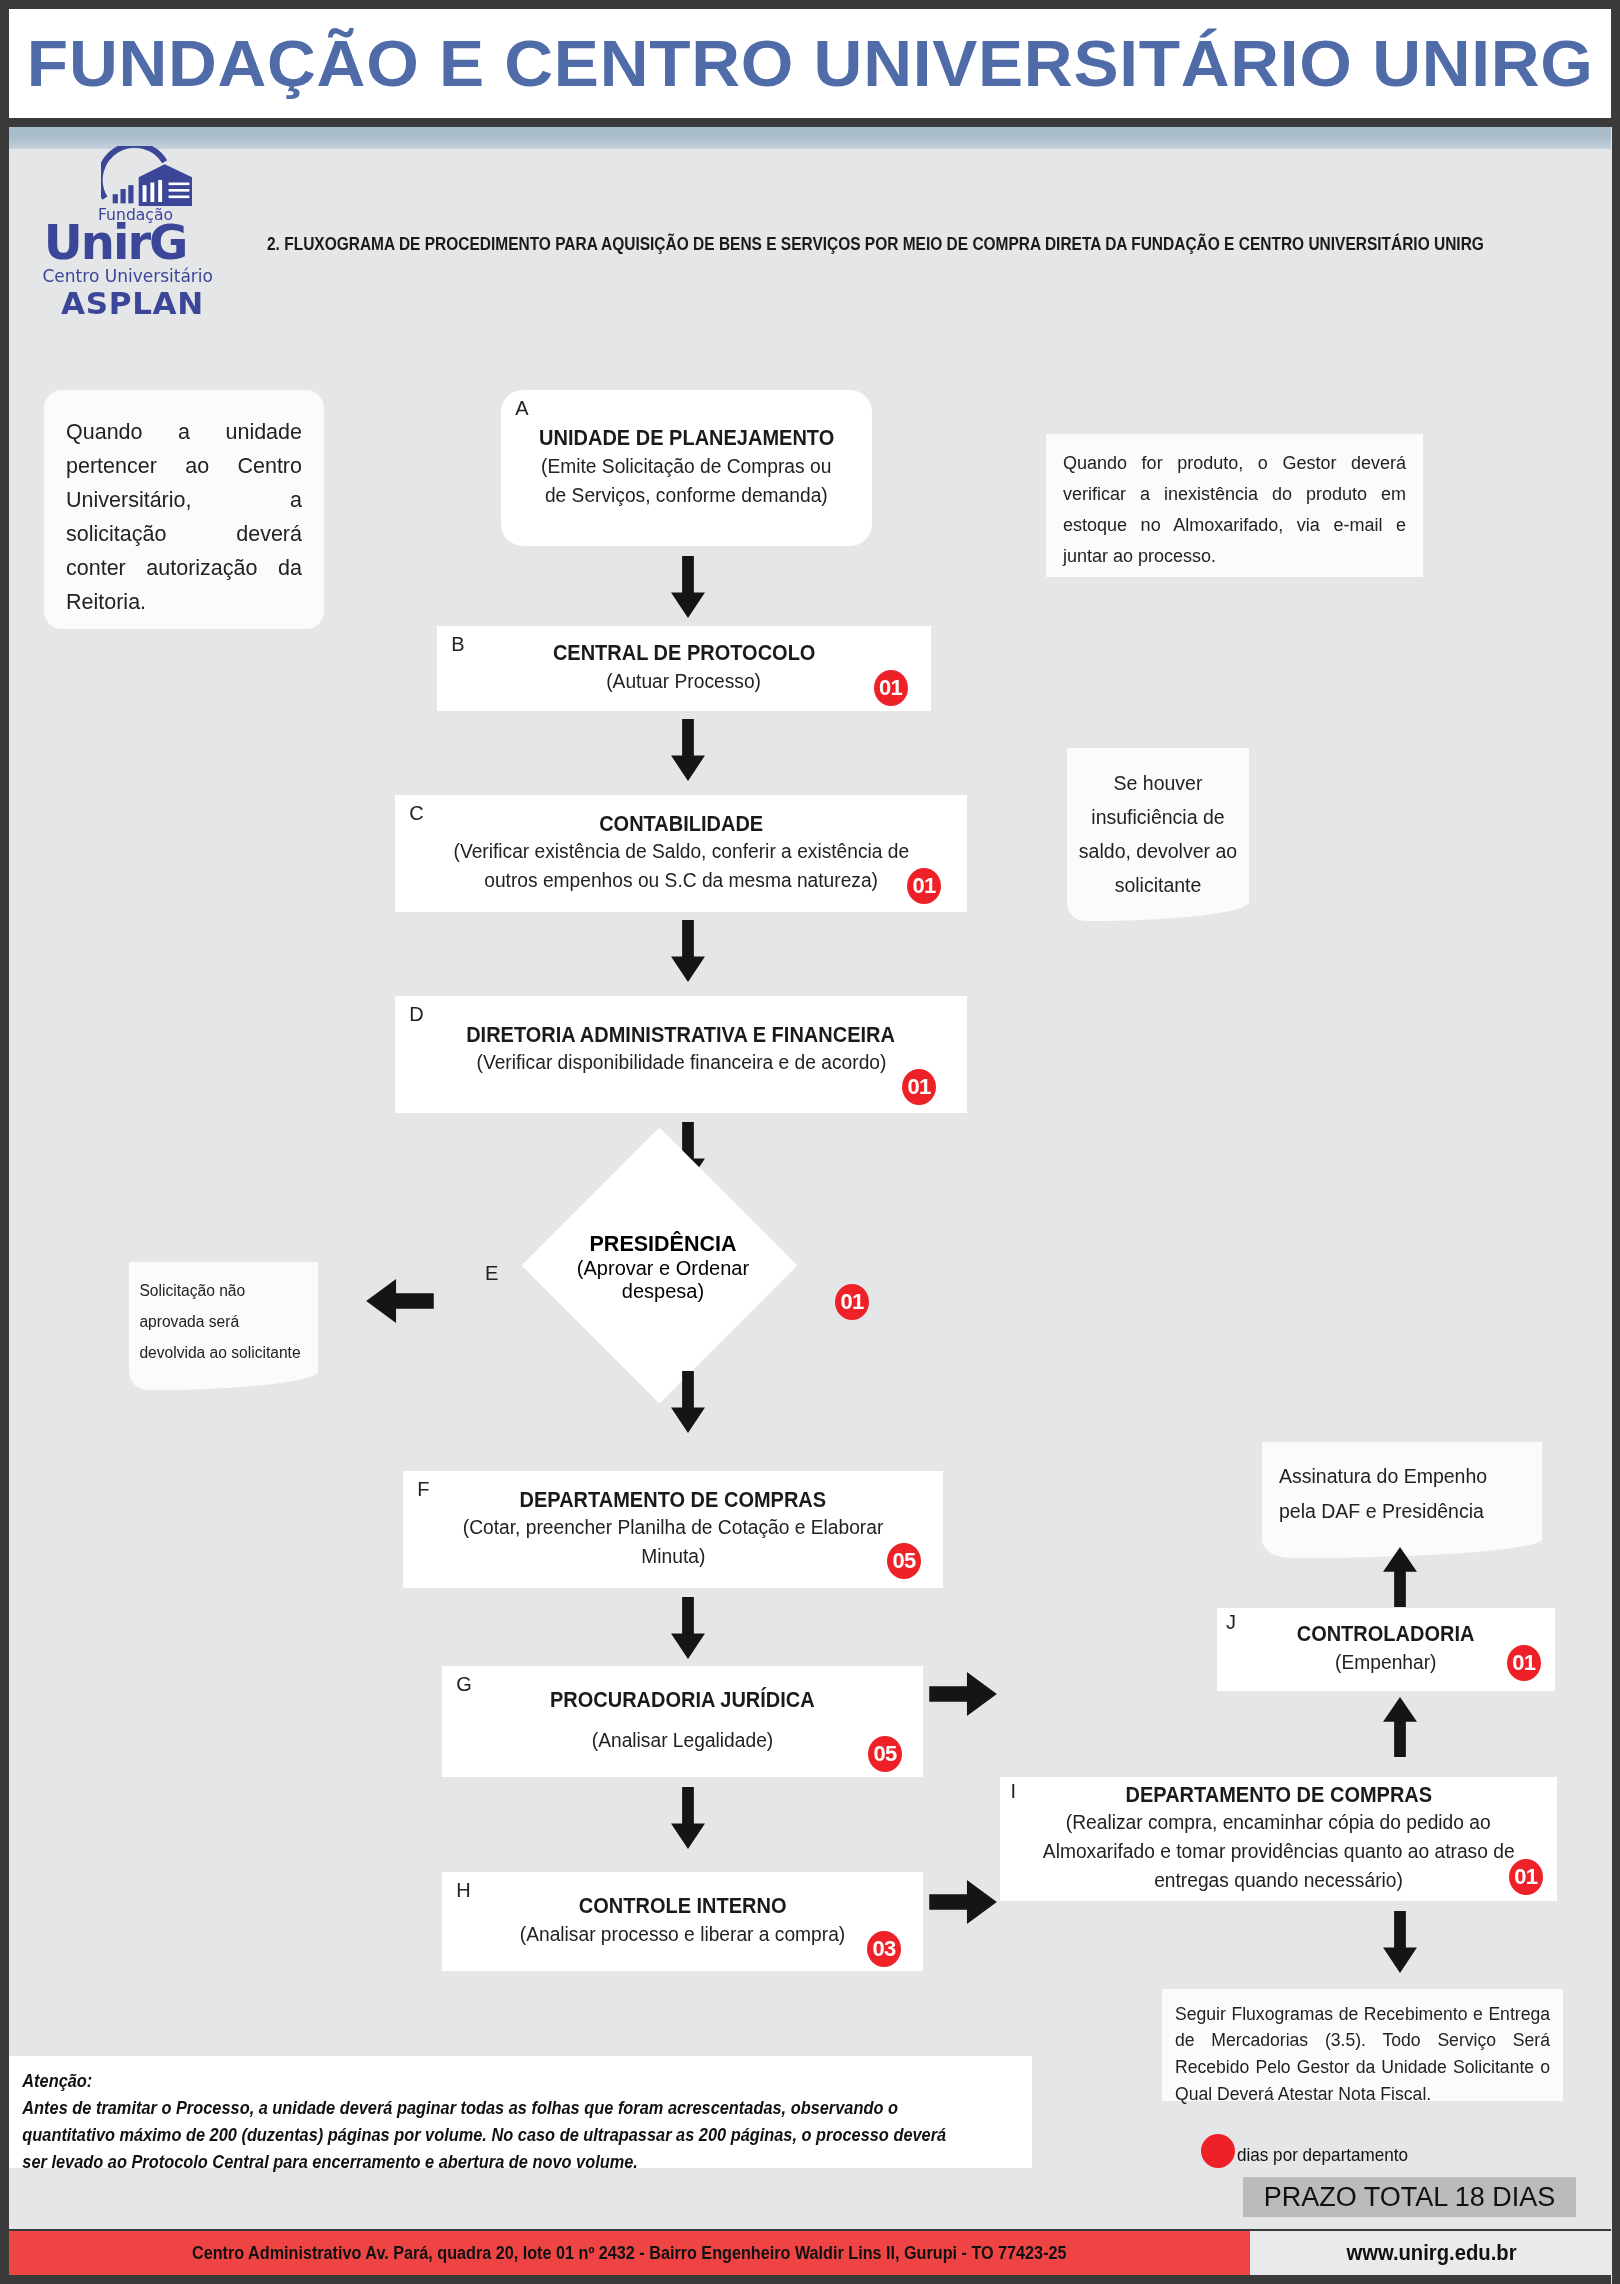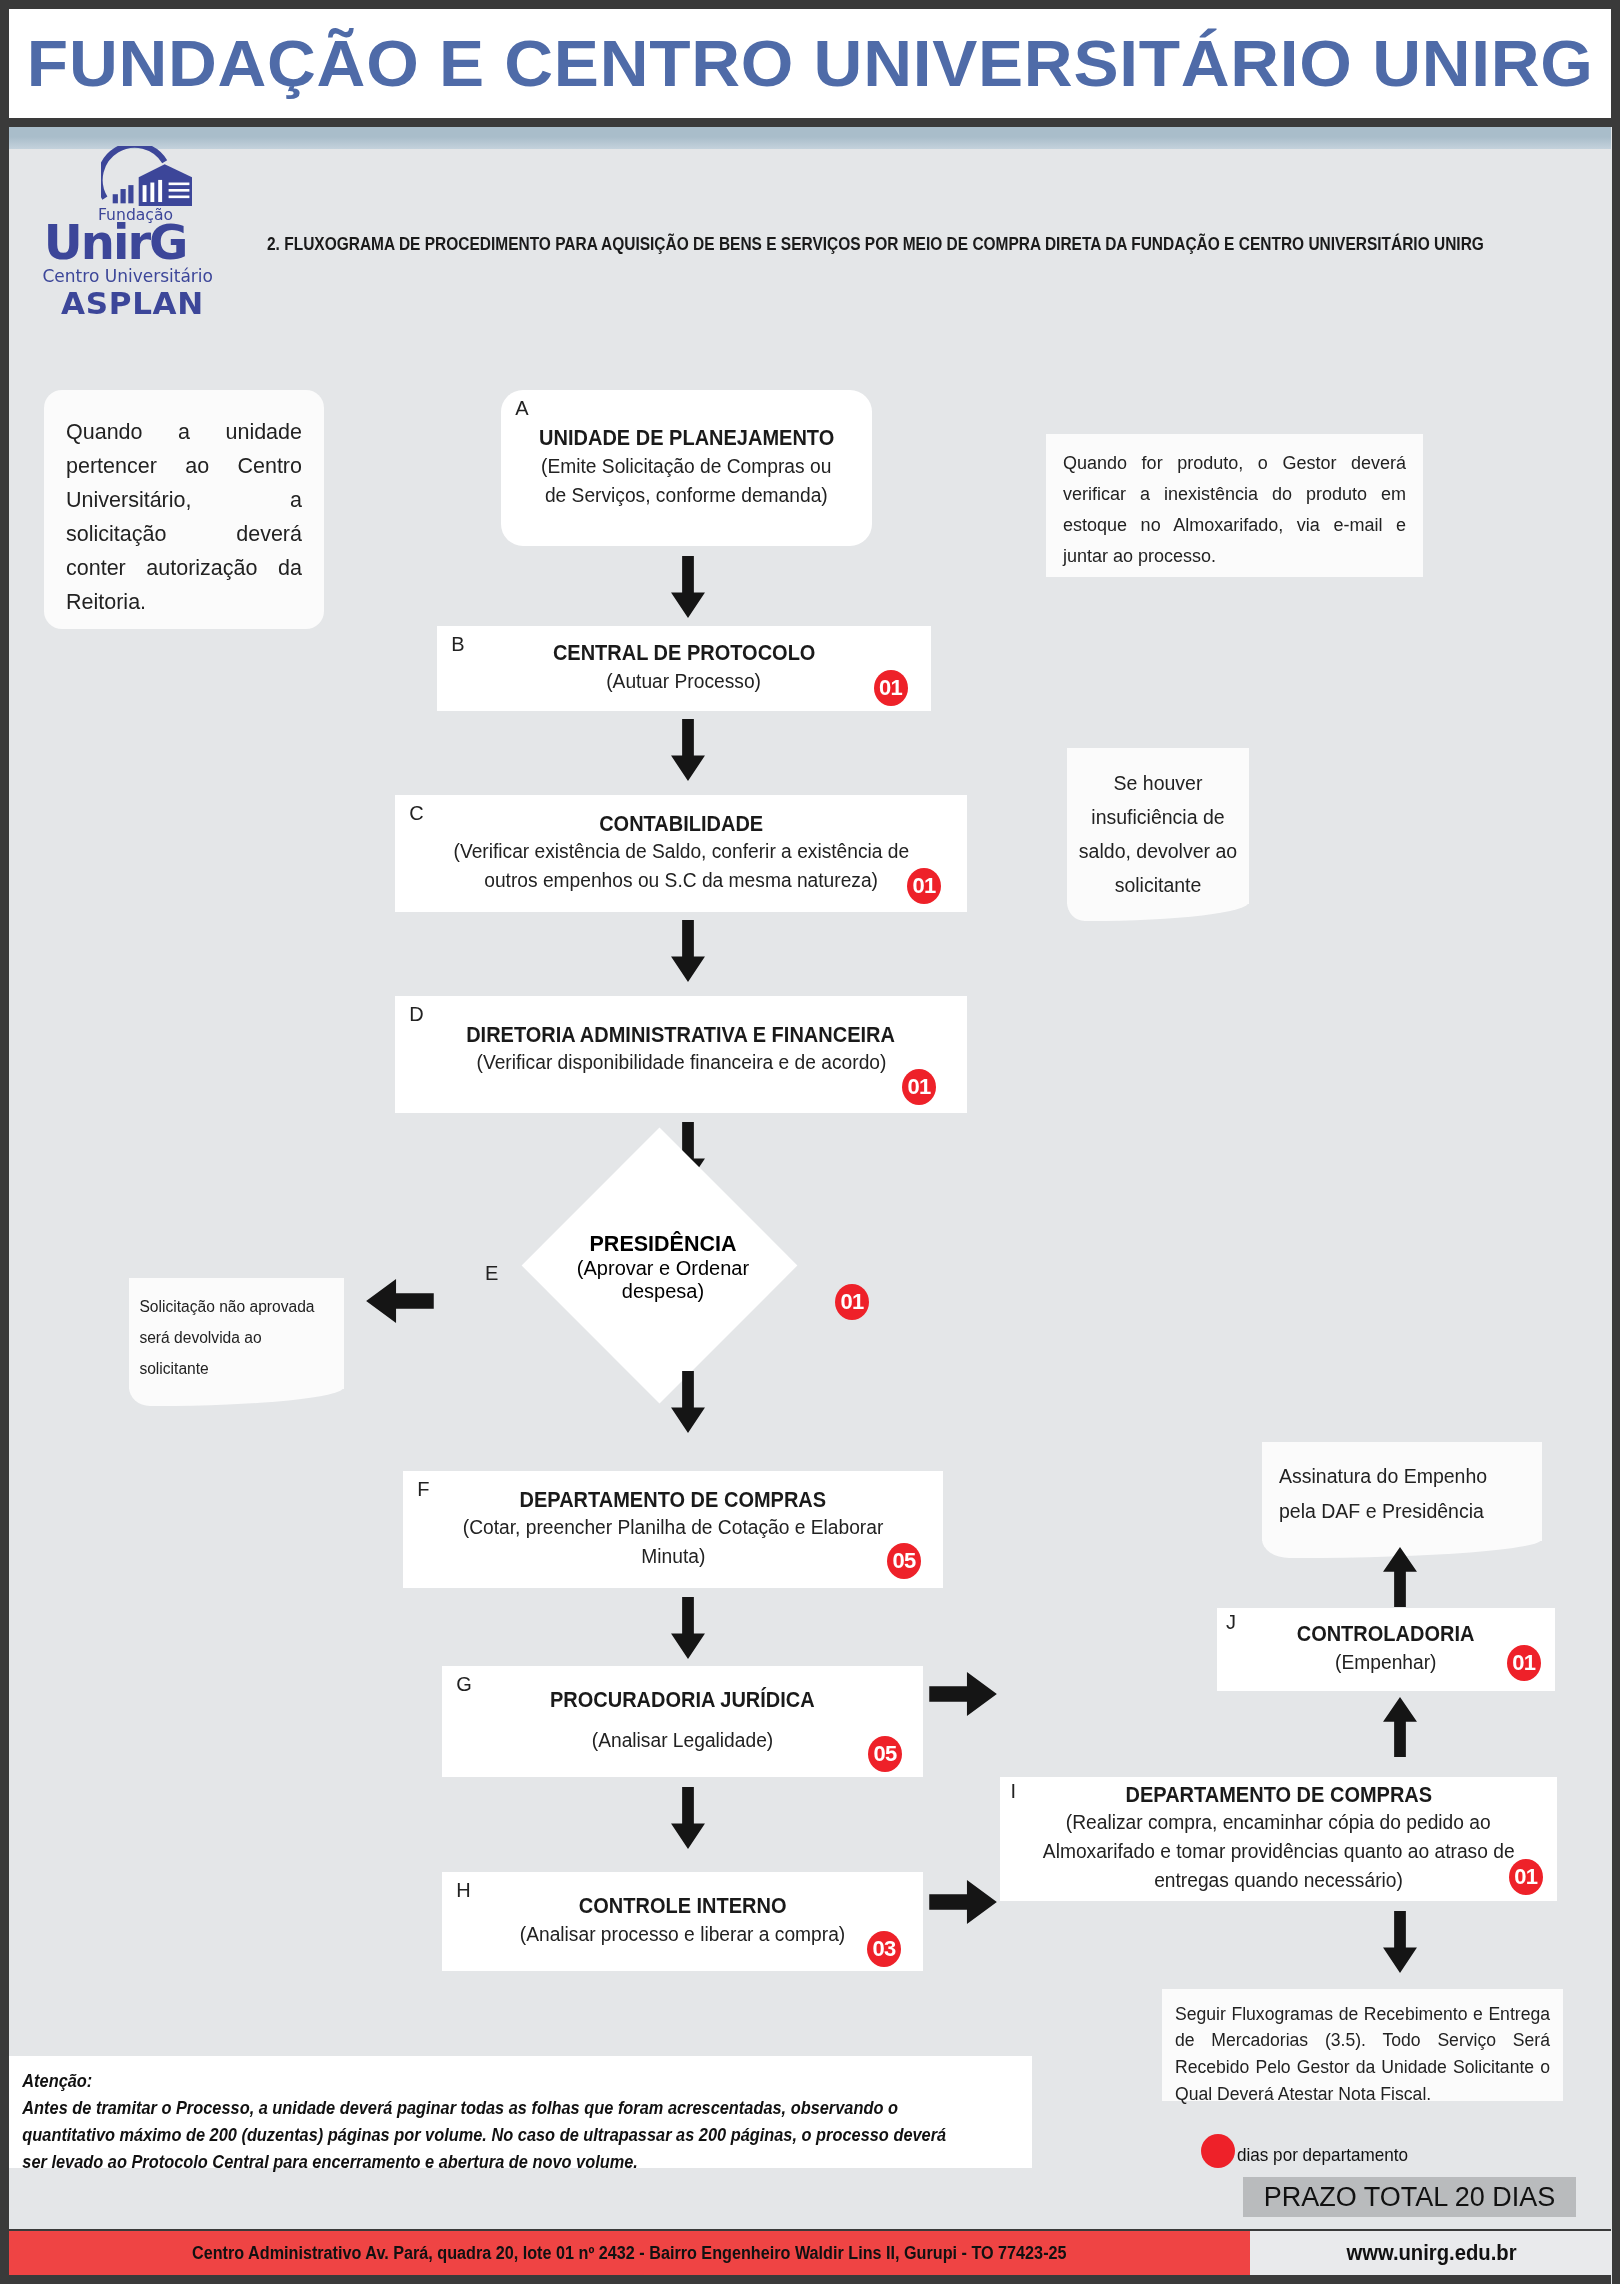--- a/index.html
+++ b/index.html
@@ -291,21 +291,21 @@
     <div class="sub">(Verificar disponibilidade financeira e de acordo)</div>
     <div class="badge" style="right:31px;bottom:7.8px;">01</div>
   </div>
 
   <div class="arrow-d" style="left:665px;top:1122px;">
     <svg width="46" height="62" viewBox="0 0 70 95">
         <path d="M26 0 h18 v56 h17 L35 95 L9 56 h17 Z" fill="#151515"></path>
       </svg>
   </div>
 
-  <div class="note torn" style="left:129px;top:1262px;width:215px;height:111px;padding:13px 10.4px;font-size:15.6px;line-height:2.0;margin-top:16px;">
+  <div class="note torn" style="left:129px;top:1262px;width:189px;height:111px;padding:13px 10.4px;font-size:15.6px;line-height:2.0;">
     <span>Solicitação não aprovada será devolvida ao solicitante</span>
   </div>
 
   <div class="arrow-d" style="left:362px;top:1275px;">
     <svg width="72" height="52" viewBox="0 0 110 80">
         <path d="M110 28 h-58 v-22 L6 40 L52 74 v-22 h58 Z" fill="#151515"></path>
       </svg>
   </div>
 
   <div class="diamond" style="left:520px;top:1195px;width:273px;height:151px;">
@@ -416,21 +416,21 @@
 
   <div class="attn" style="left:9px;top:2056px;width:1100px;height:112px;padding:11.7px 14.3px;">
     <div>Atenção:</div>
     <div>Antes de tramitar o Processo, a unidade deverá paginar todas as folhas que foram acrescentadas, observando o</div>
     <div>quantitativo máximo de 200 (duzentas) páginas por volume. No caso de ultrapassar as 200 páginas, o processo deverá</div>
     <div>ser levado ao Protocolo Central para encerramento e abertura de novo volume.</div>
   </div>
 
   <div class="legend-dot" style="left:1201px;top:2134px;"></div>
   <div class="legend-txt" style="left:1237px;top:2144px;">dias por departamento</div>
-  <div class="prazo" style="left:1243px;top:2177px;width:333px;height:40px;">PRAZO TOTAL 20 DIAS</div>
+  <div class="prazo" style="left:1243px;top:2177px;width:333px;height:40px;">PRAZO TOTAL 18 DIAS</div>
 
   <div class="footer-wrap">
     <div class="footer-left">
       <div class="footer-addr">Centro Administrativo Av. Pará, quadra 20, lote 01 nº 2432 - Bairro Engenheiro Waldir Lins II, Gurupi - TO 77423-25</div>
     </div>
     <div class="footer-right">
       <div class="footer-url">www.unirg.edu.br</div>
     </div>
   </div>
   <div class="footer-bottombar"></div>

